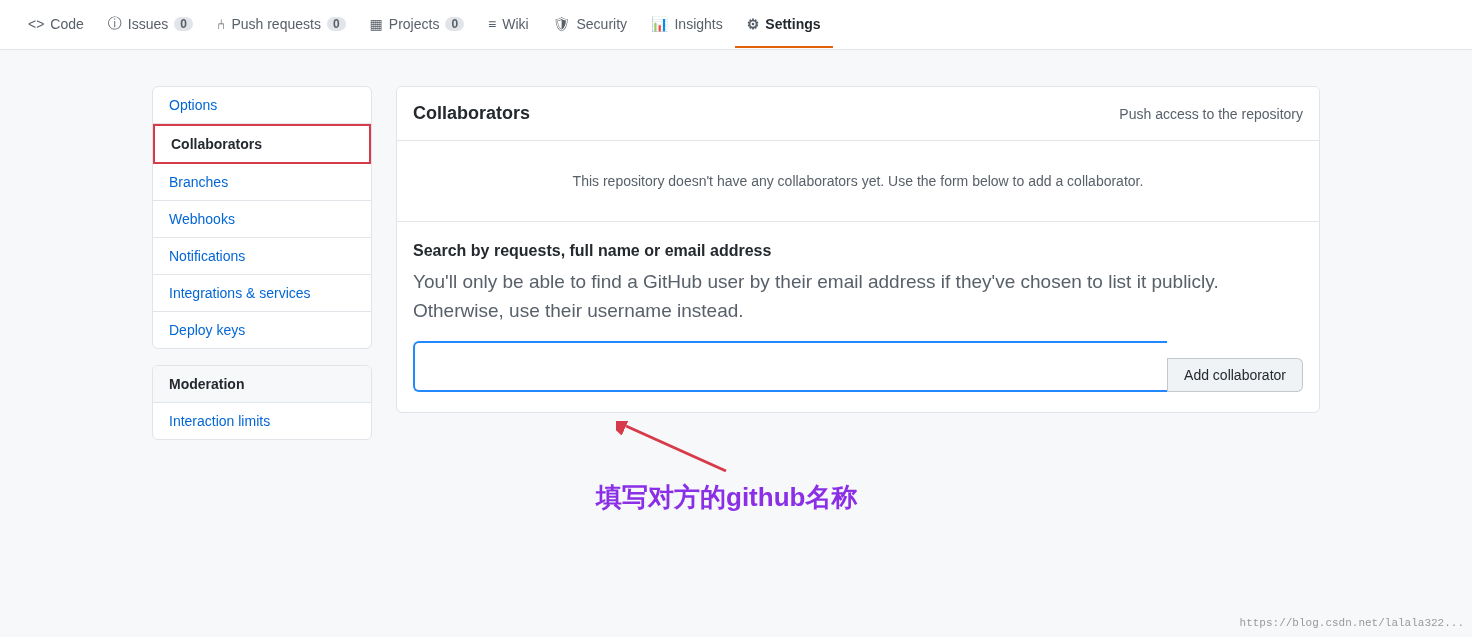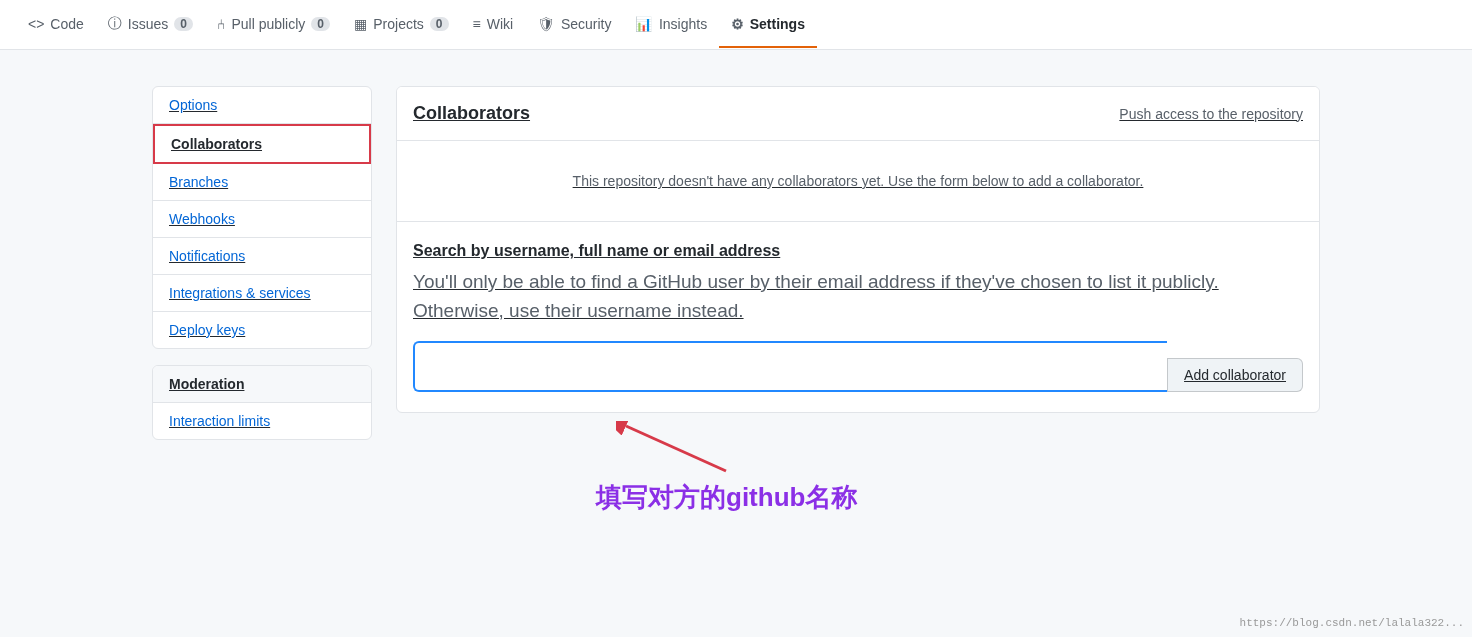--- a/index.html
+++ b/index.html
@@ -46,21 +46,20 @@
     }
     .nav-tab .icon { font-size: 14px; color: #586069; }
 
     
     .layout {
       display: flex;
       max-width: 1200px;
       margin: 24px auto;
       gap: 24px;
       padding: 12px 16px;
-      text-decoration: underline;
     }
 
     
     .sidebar {
       width: 220px;
       flex-shrink: 0;
     }
     .sidebar-section {
       background: #fff;
       border: 1px solid #e1e4e8;
@@ -208,21 +207,21 @@
     <span class="icon">&lt;&gt;</span>
     <span>Code</span>
   </a>
   <a class="nav-tab">
     <span class="icon">ⓘ</span>
     <span>Issues</span>
     <span class="badge">0</span>
   </a>
   <a class="nav-tab">
     <span class="icon">⑃</span>
-    <span>Pull publicly</span>
+    <span>Push requests</span>
     <span class="badge">0</span>
   </a>
   <a class="nav-tab">
     <span class="icon">▦</span>
     <span>Projects</span>
     <span class="badge">0</span>
   </a>
   <a class="nav-tab">
     <span class="icon">≡</span>
     <span>Wiki</span>
@@ -279,21 +278,21 @@
   <main class="main-content">
     <div class="content-box">
       <div class="content-header">
         <span class="content-header-title">Collaborators</span>
         <span class="content-header-subtitle">Push access to the repository</span>
       </div>
       <div class="empty-state">
         <span>This repository doesn't have any collaborators yet. Use the form below to add a collaborator.</span>
       </div>
       <div class="search-section">
-        <div class="search-title">Search by username, full name or email address</div>
+        <div class="search-title">Search by requests, full name or email address</div>
         <div class="search-description">You'll only be able to find a GitHub user by their email address if they've chosen to list it publicly. Otherwise, use their username instead.</div>
         <div class="search-row">
           <input type="text" class="search-input" placeholder="" style="">
           <button class="add-collaborator-btn">Add collaborator</button>
         </div>
       </div>
     </div>
 
     <div class="annotation-area">
       <div class="arrow-container">

